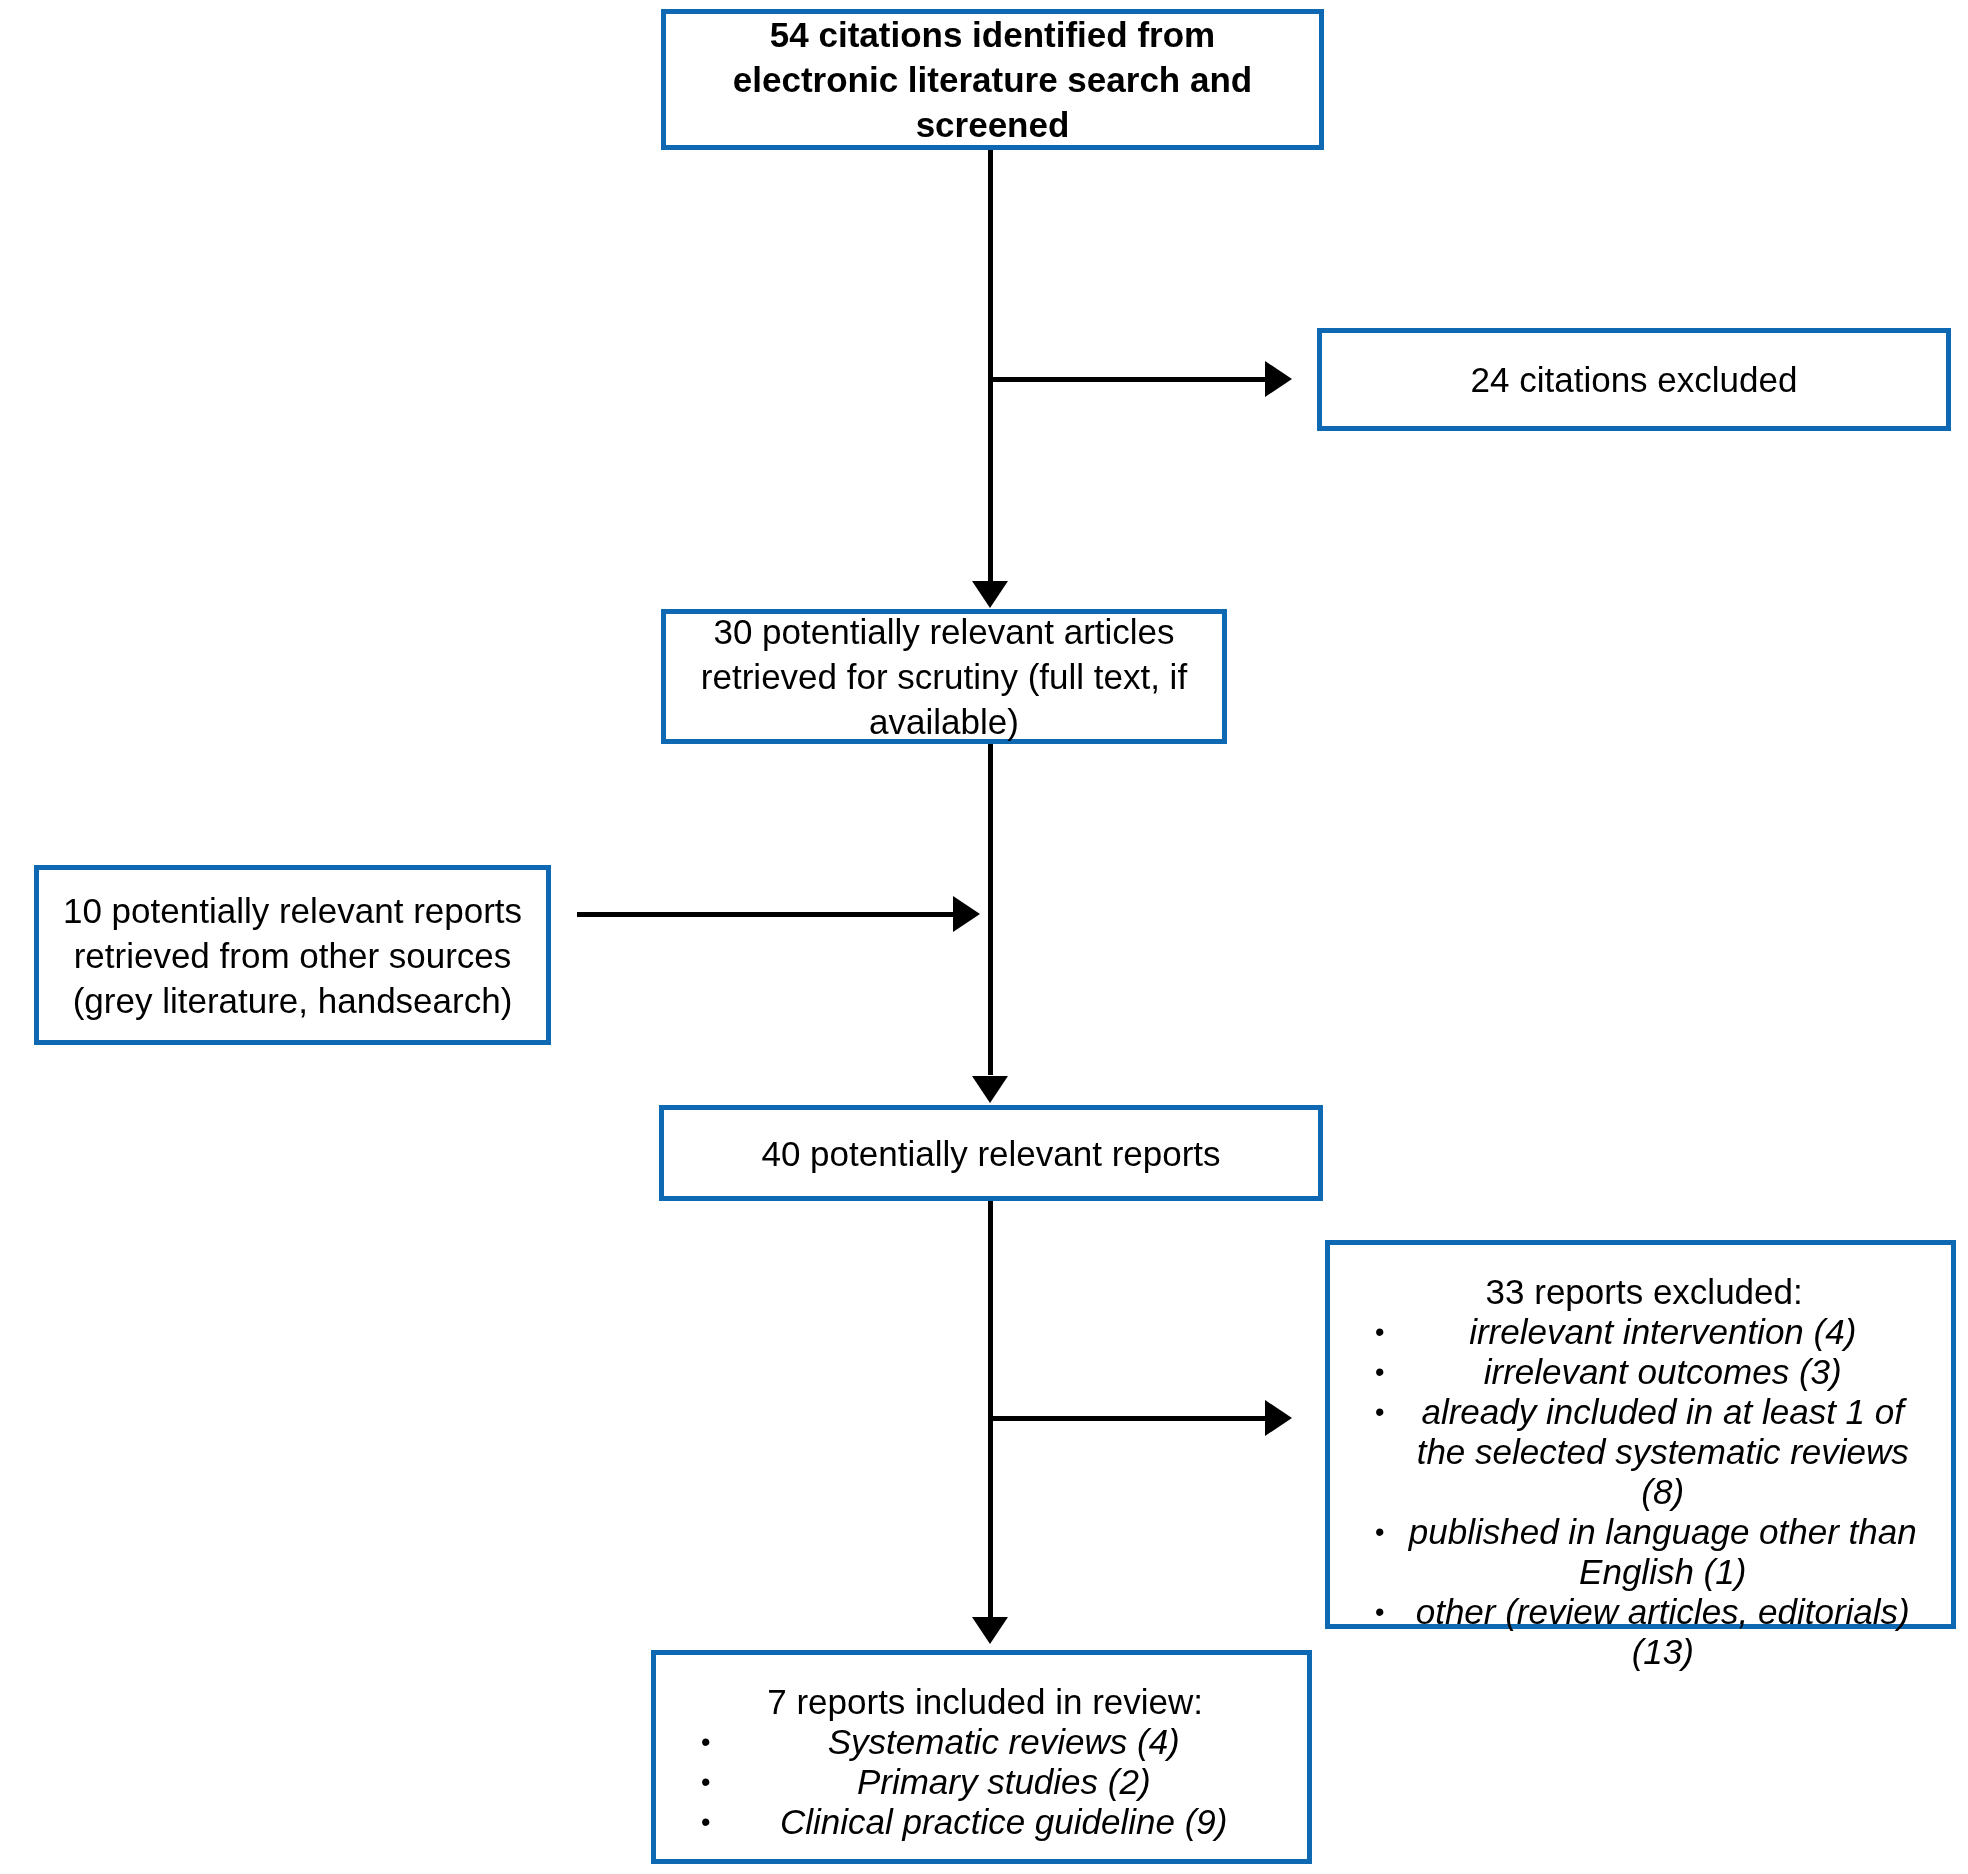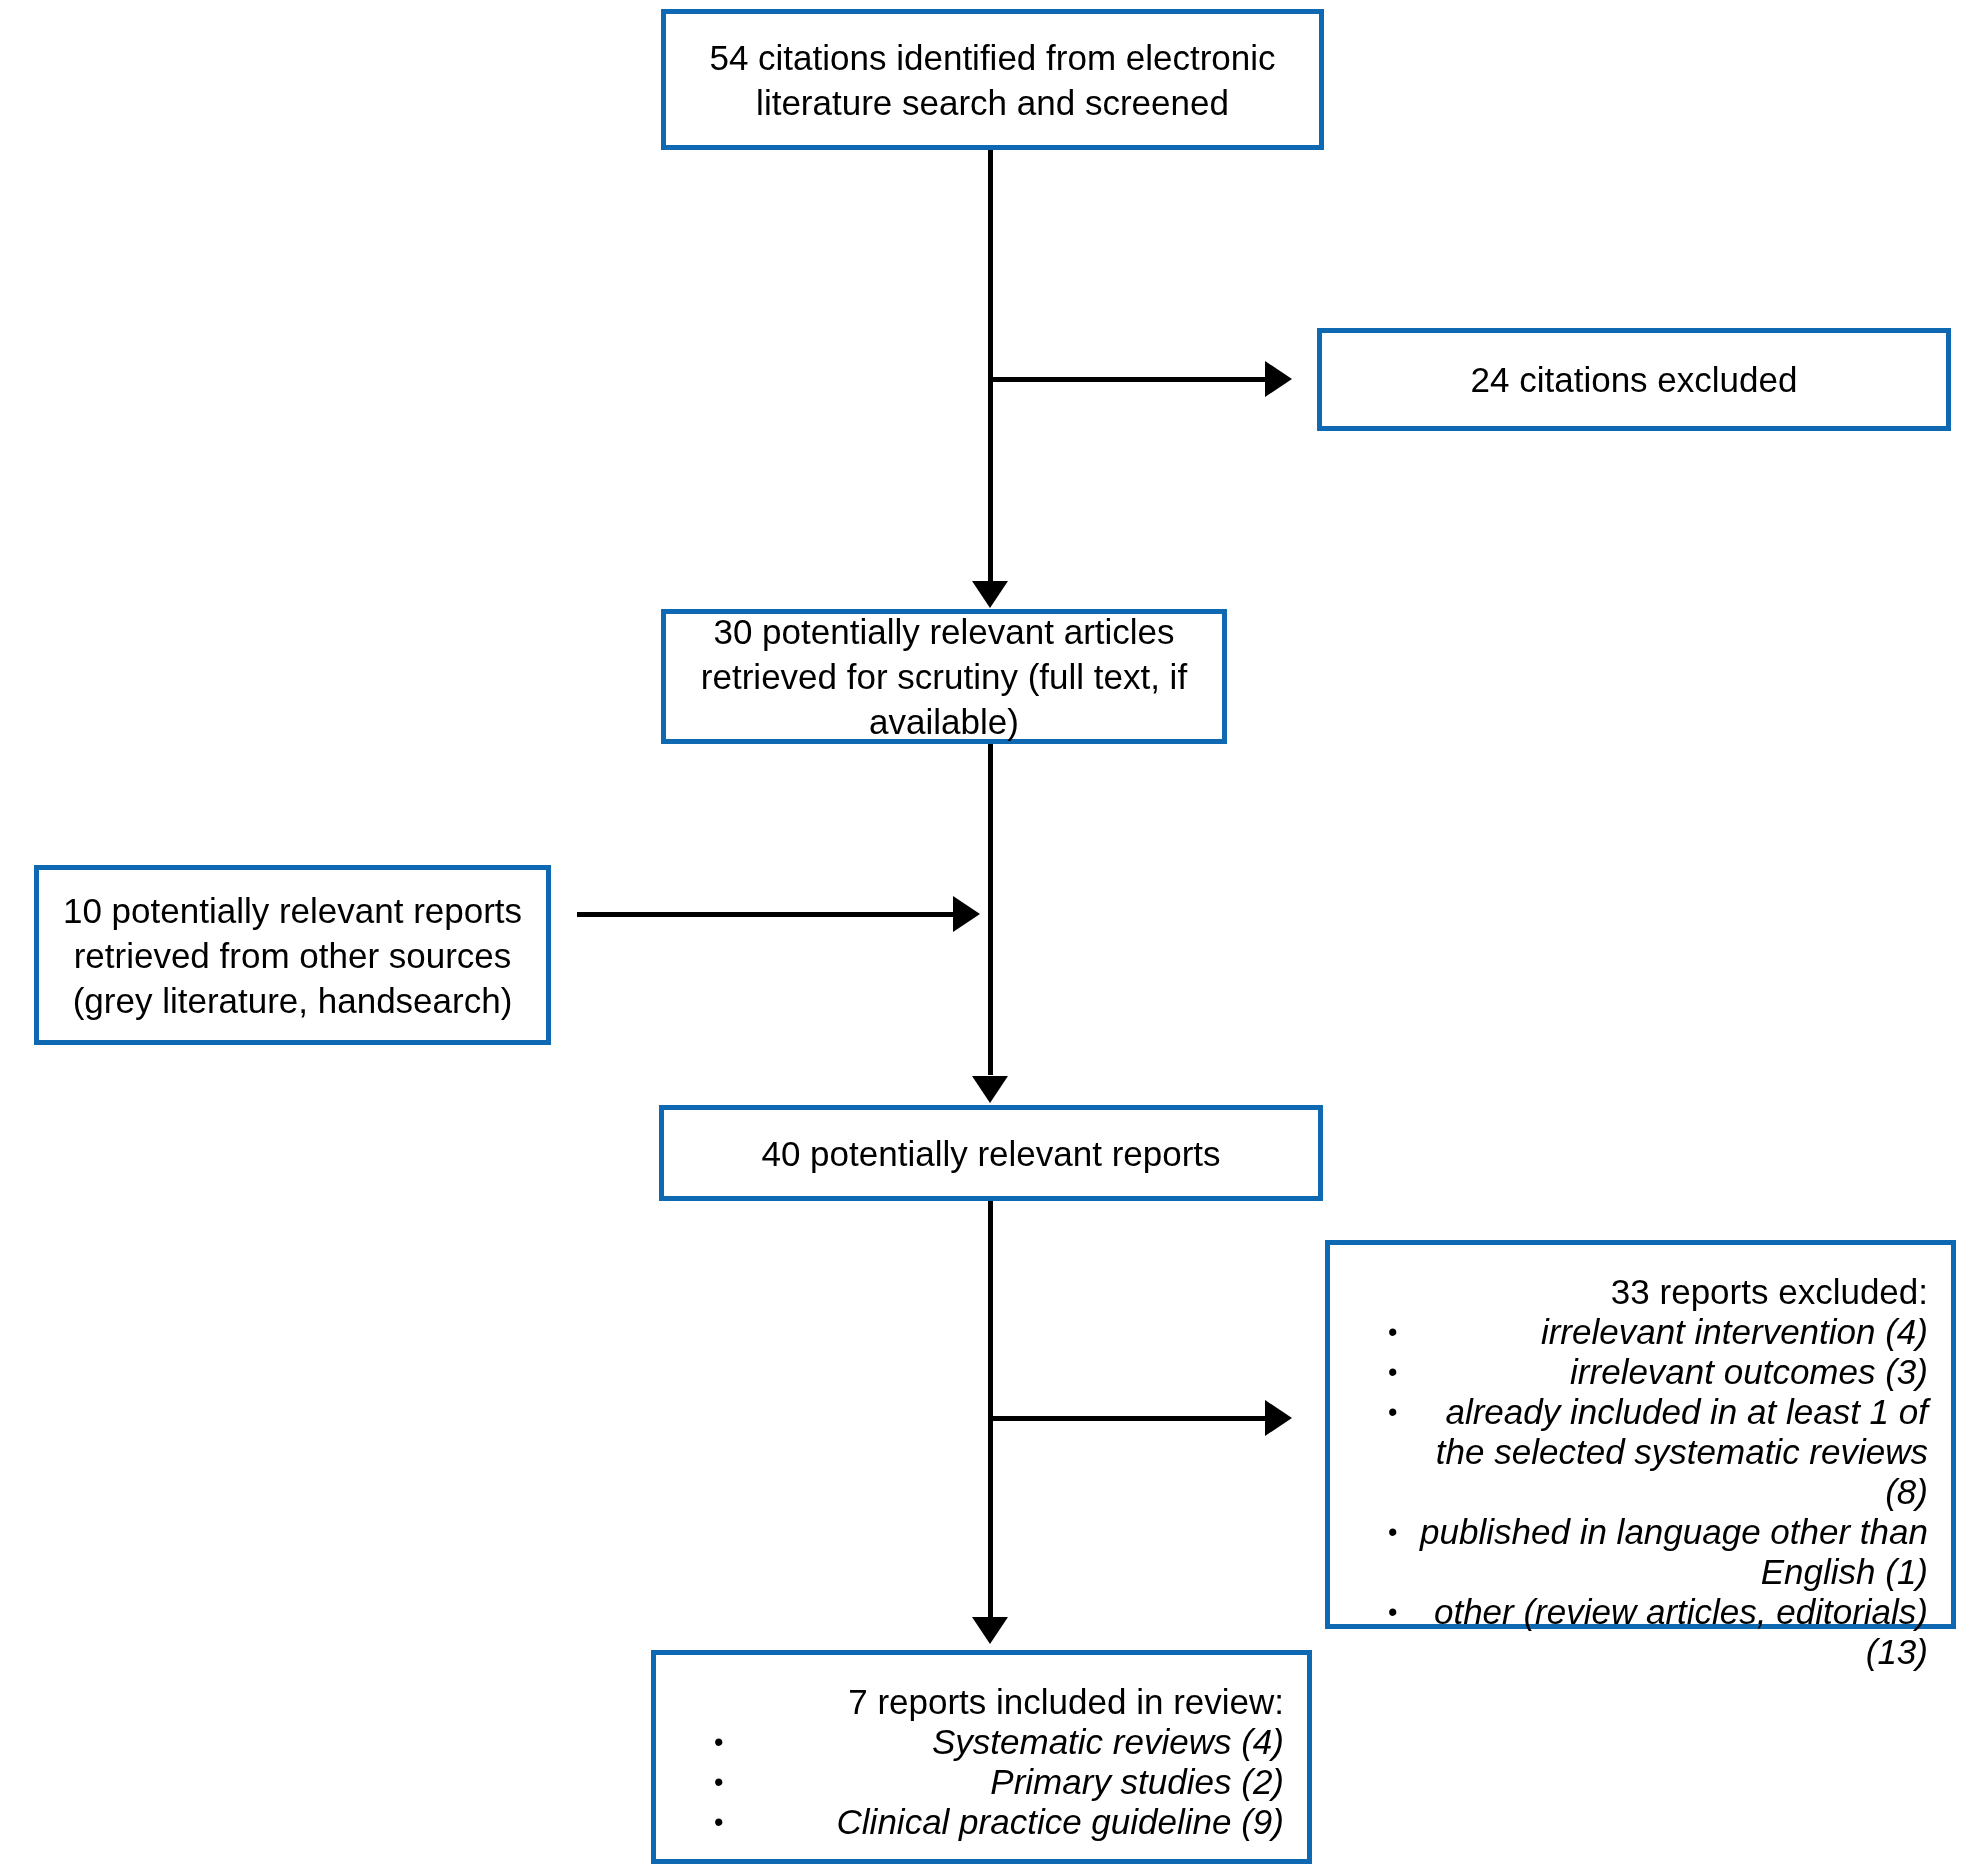--- a/index.html
+++ b/index.html
@@ -28,21 +28,21 @@
   .box.center{
     display:flex;
     align-items:center;
     justify-content:center;
     text-align:center;
     padding:9px 18px;
   }
   .box.listy{
     padding:27px 23px 21.4px 28.5px;
     line-height:40px;
-    text-align:right;
+    text-align:center;
   }
   .box-title{margin:0 0 0 1.8px;}
   ul.blist{
     list-style:none;
     margin:0;
     padding:0;
   }
   ul.blist li{
     display:flex;
     align-items:flex-start;
@@ -63,21 +63,21 @@
     border-right:18.7px solid transparent;
     border-top:27px solid var(--ink);
   }
   .head-right{
     position:absolute;width:0;height:0;
     border-top:18.7px solid transparent;
     border-bottom:18.7px solid transparent;
     border-left:27px solid var(--ink);
   }
   
-  #b1{left:661px;top:9px;width:663px;height:141px;}
+  #b1{left:661px;top:9px;width:663px;height:141px;font-weight:bold;}
   #b2{left:1317px;top:328px;width:634px;height:103px;}
   #b3{left:661px;top:609px;width:566px;height:135px;}
   #b4{left:34px;top:822px;width:517px;height:180px;margin-top:43px;}
   #b5{left:659px;top:1105px;width:664px;height:96px;}
   #b6{left:1325px;top:1240px;width:631px;height:389px;}
   #b7{left:651px;top:1650px;width:661px;height:214px;}
   
   #v1{left:988px;top:150px;width:5.3px;height:431px;}
   #v1h{left:972px;top:581px;}
   #h1{left:991px;top:377px;width:274px;height:5.3px;}

